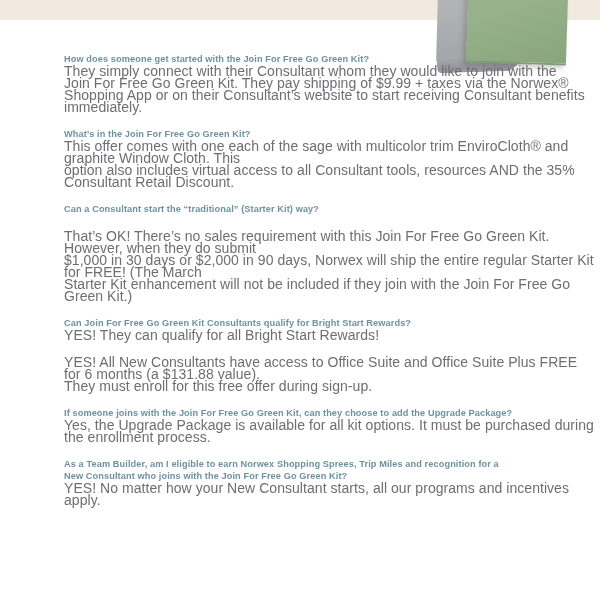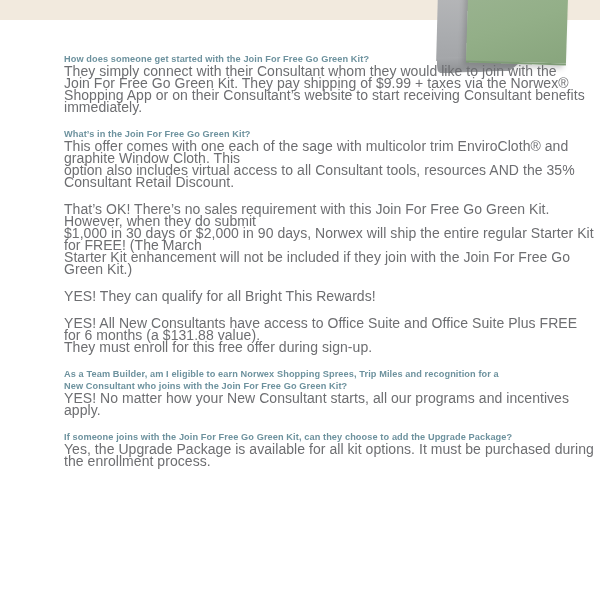--- a/index.html
+++ b/index.html
@@ -107,35 +107,37 @@
     <p class="answer">They simply connect with their Consultant whom they would like to join with the
 Join For Free Go Green Kit. They pay shipping of $9.99 + taxes via the Norwex®
 Shopping App or on their Consultant’s website to start receiving Consultant benefits immediately.</p>
   </div>
   <div class="faq-item">
     <h2 class="question">What’s in the Join For Free Go Green Kit?</h2>
     <p class="answer">This offer comes with one each of the sage with multicolor trim EnviroCloth® and graphite Window Cloth. This
 option also includes virtual access to all Consultant tools, resources AND the 35% Consultant Retail Discount.</p>
   </div>
   <div class="faq-item">
+    <h2 class="question">Can a Consultant start the “traditional” (Starter Kit) way?</h2>
   </div>
   <div class="faq-item">
     <p class="answer">That’s OK! There’s no sales requirement with this Join For Free Go Green Kit. However, when they do submit
 $1,000 in 30 days or $2,000 in 90 days, Norwex will ship the entire regular Starter Kit for FREE! (The March
 Starter Kit enhancement will not be included if they join with the Join For Free Go Green Kit.)</p>
   </div>
   <div class="faq-item">
-    <p class="answer">YES! They can qualify for all Bright This Rewards!</p>
+    <h2 class="question">Can Join For Free Go Green Kit Consultants qualify for Bright Start Rewards?</h2>
+    <p class="answer">YES! They can qualify for all Bright Start Rewards!</p>
   </div>
   <div class="faq-item">
     <p class="answer">YES! All New Consultants have access to Office Suite and Office Suite Plus FREE for 6 months (a $131.88 value).
 They must enroll for this free offer during sign-up.</p>
   </div>
   <div class="faq-item">
+    <h2 class="question">If someone joins with the Join For Free Go Green Kit, can they choose to add the Upgrade Package?</h2>
+    <p class="answer">Yes, the Upgrade Package is available for all kit options. It must be purchased during the enrollment process.</p>
+  </div>
+  <div class="faq-item">
     <h2 class="question">As a Team Builder, am I eligible to earn Norwex Shopping Sprees, Trip Miles and recognition for a
 New Consultant who joins with the Join For Free Go Green Kit?</h2>
     <p class="answer">YES! No matter how your New Consultant starts, all our programs and incentives apply.</p>
   </div>
-  <div class="faq-item">
-    <h2 class="question">If someone joins with the Join For Free Go Green Kit, can they choose to add the Upgrade Package?</h2>
-    <p class="answer">Yes, the Upgrade Package is available for all kit options. It must be purchased during the enrollment process.</p>
-  </div>
 </div>
 
 </body></html>

